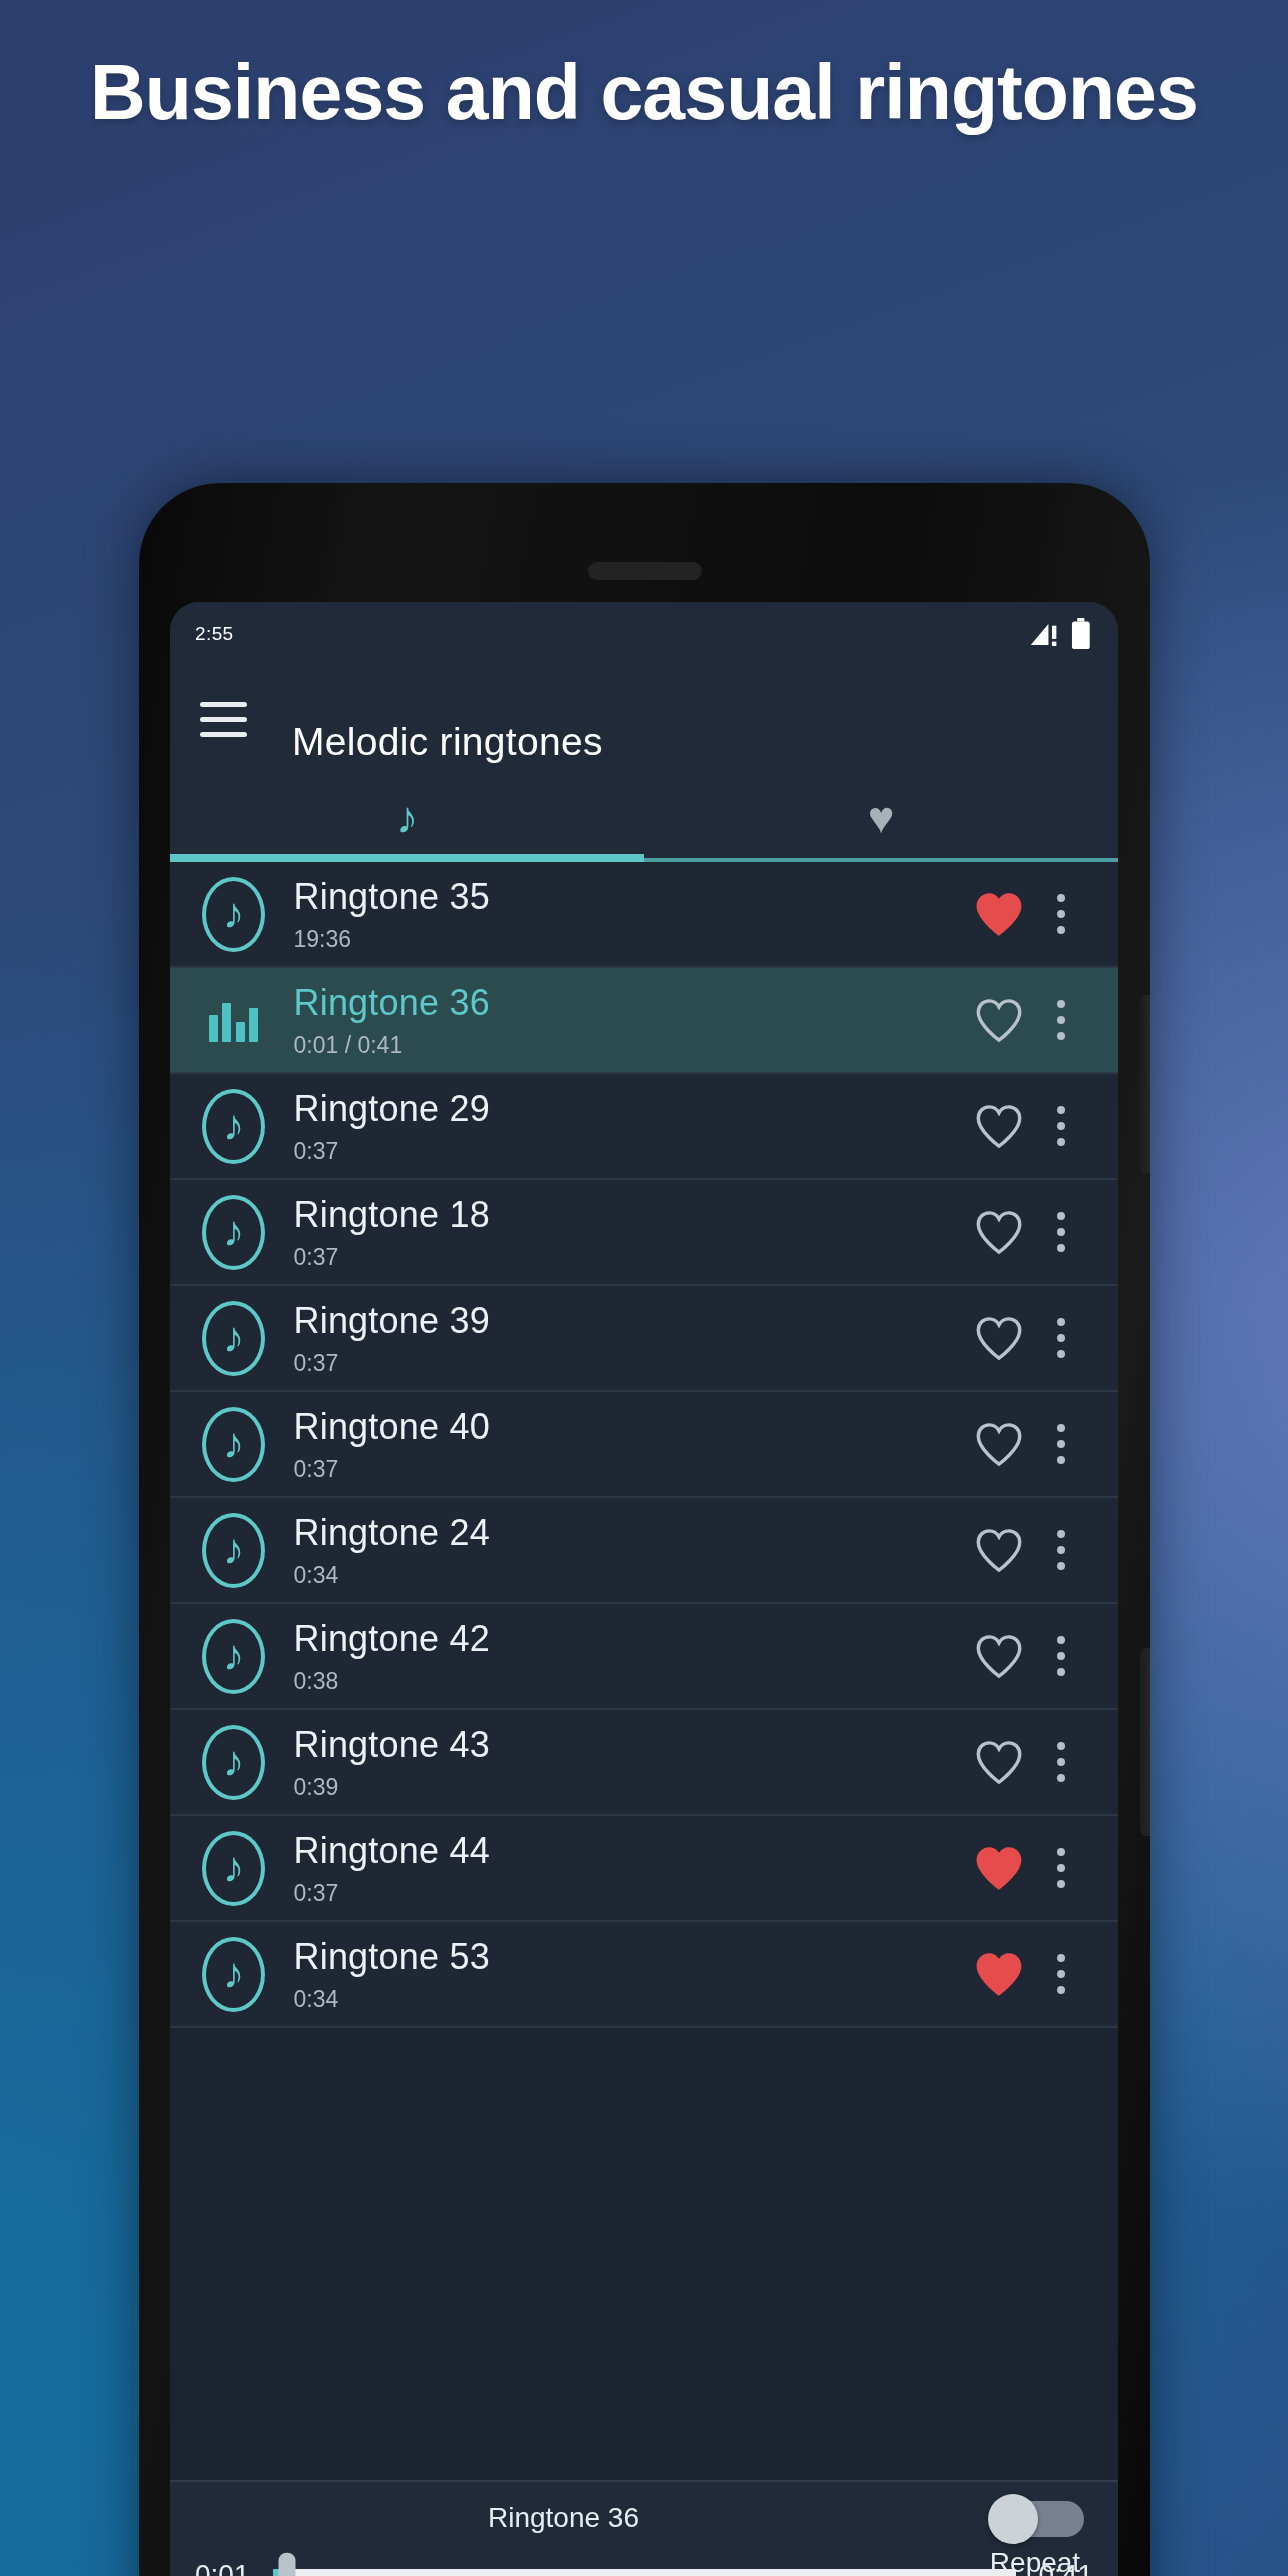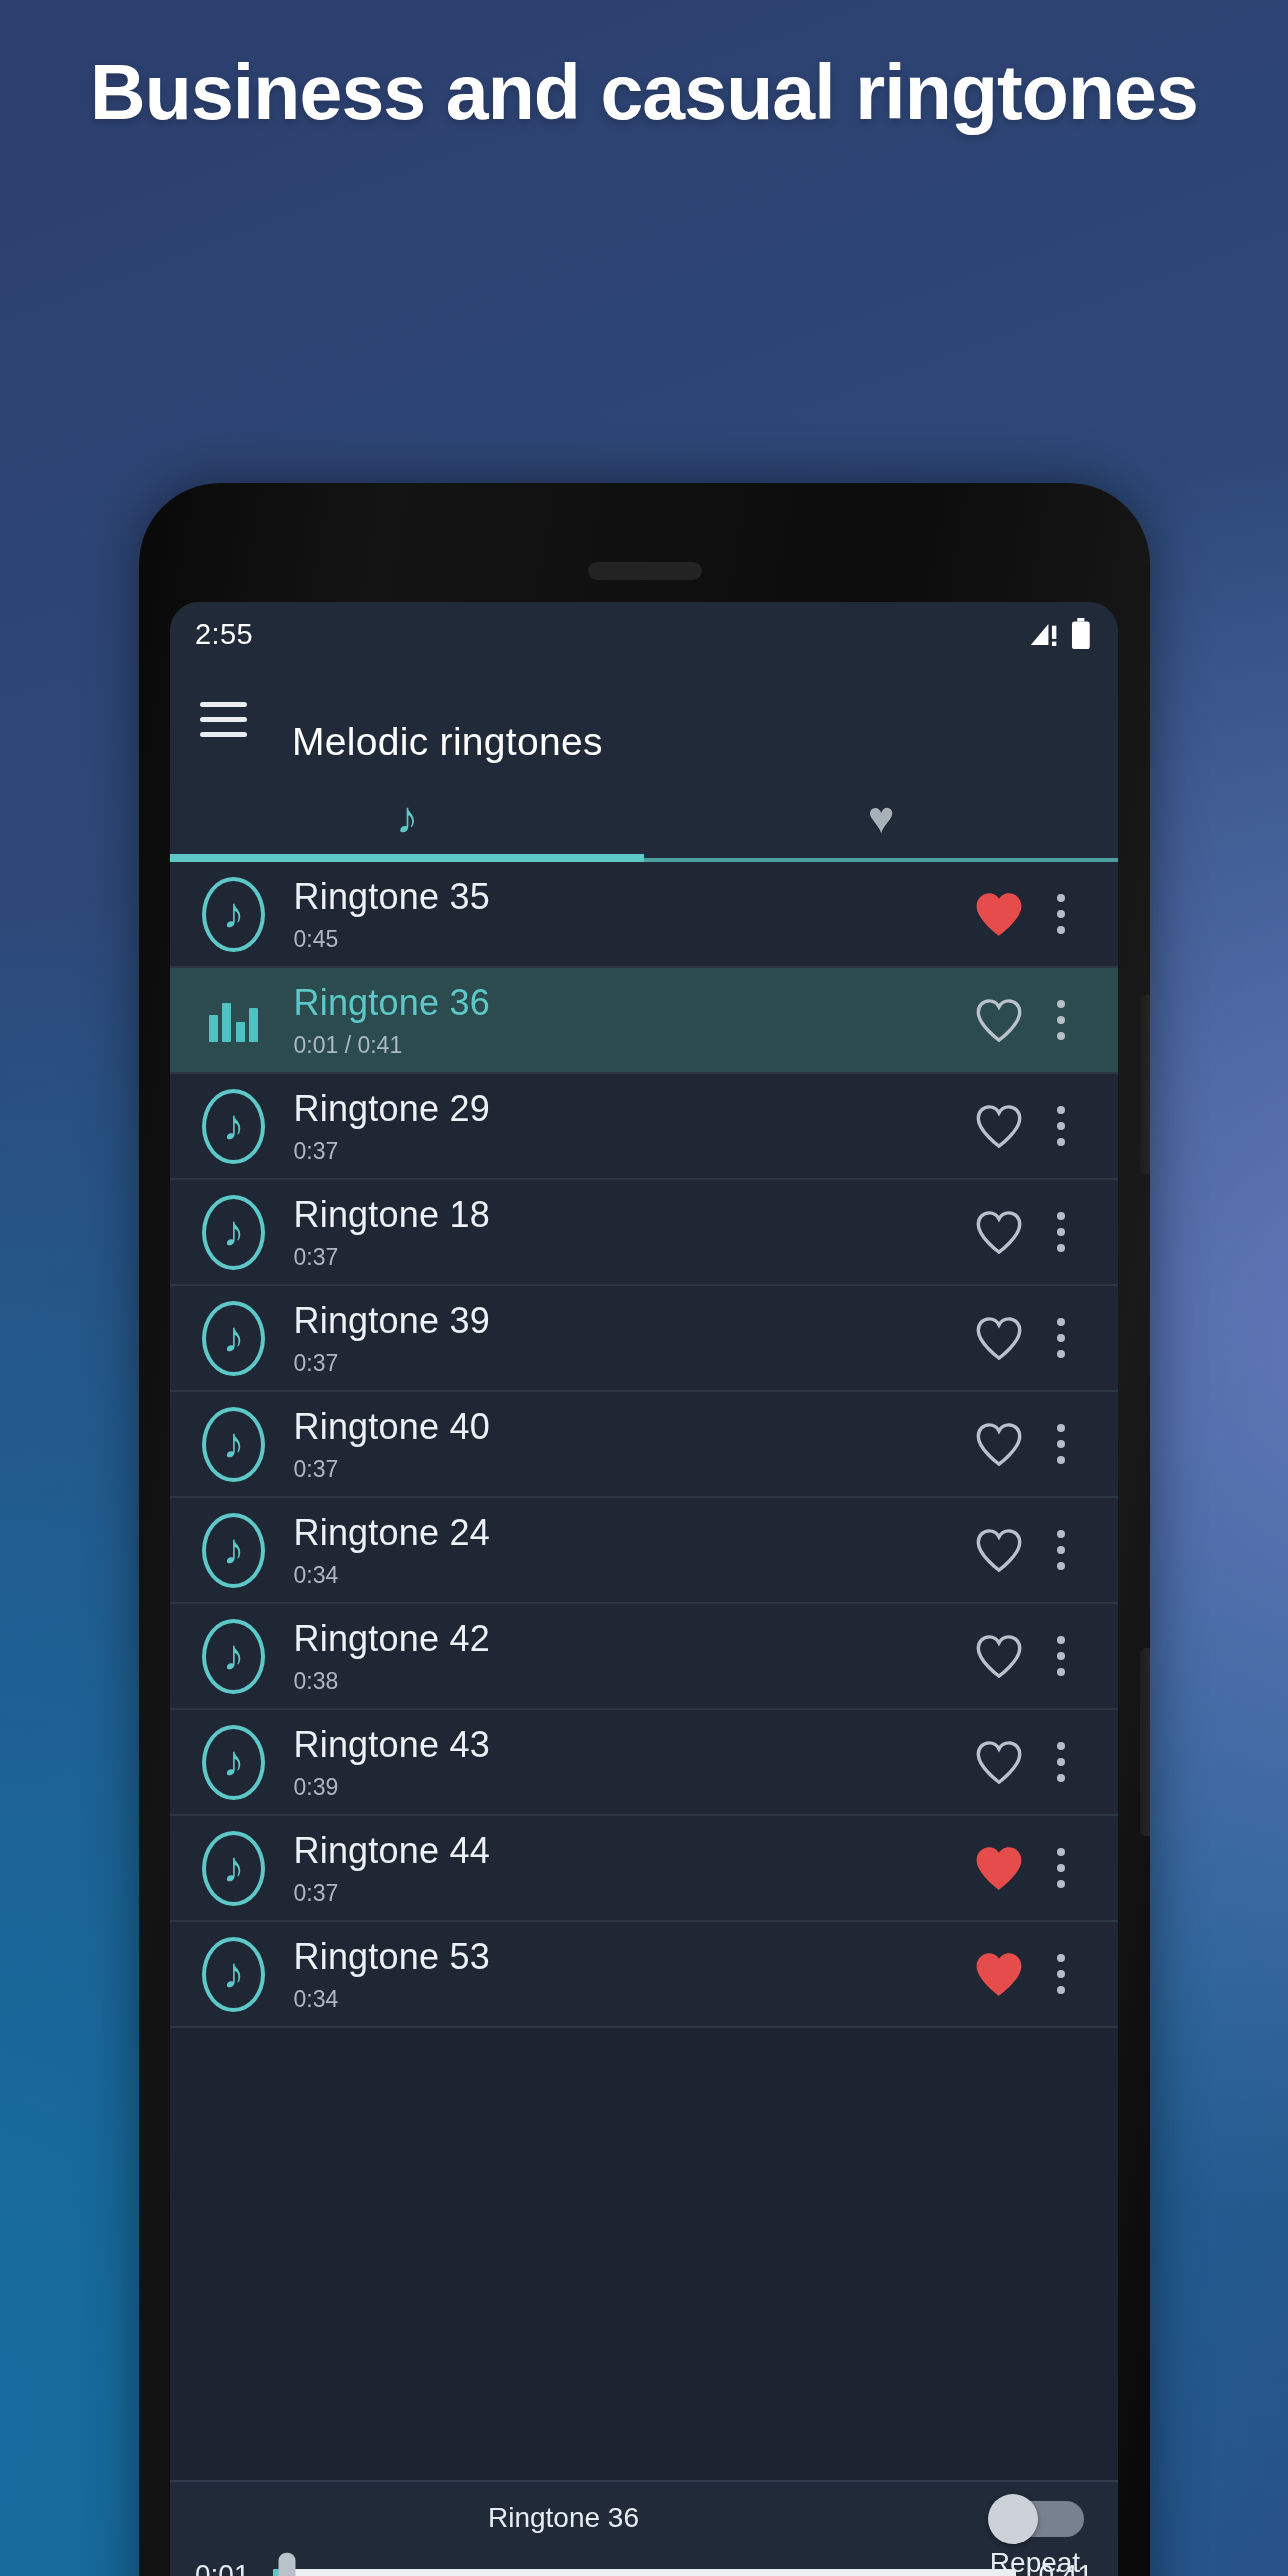--- a/index.html
+++ b/index.html
@@ -64,21 +64,21 @@
   }
 
   
   #statusbar {
     height:64px; flex:0 0 64px;
     display:flex; align-items:center; justify-content:space-between;
     padding:0 27px 0 25px;
     background:#202a38;
     color:#ffffff;
   }
-  #clock { font-size:29px; letter-spacing:0.4px; }
+  #clock { font-size:19px; letter-spacing:0.4px; }
   #status-icons { display:flex; align-items:center; gap:12.5px; }
 
   
   #appbar {
     height:107px; flex:0 0 107px;
     display:flex; align-items:center;
     padding-left:30px;
     background:#202a38;
   }
   #menu-icon { width:47px; height:36px; display:flex; flex-direction:column; justify-content:space-between; cursor:pointer; }
@@ -209,21 +209,21 @@
 
     <div id="list">
         <div class="row">
           <div class="row-icon">
             <span class="disc">
               <span class="disc-note">♪</span>
             </span>
           </div>
           <div class="row-text">
             <div class="row-title">Ringtone 35</div>
-            <div class="row-sub">0:45</div>
+            <div class="row-sub">19:36</div>
           </div>
           <div class="heart">
             <svg width="52" height="47" viewBox="0 0 24 22">
               <path d="M12 21 C12 21 1.5 13.4 1.5 7.1 C1.5 3.6 4.2 1 7.4 1 C9.6 1 11.2 2.2 12 3.6 C12.8 2.2 14.4 1 16.6 1 C19.8 1 22.5 3.6 22.5 7.1 C22.5 13.4 12 21 12 21 Z" fill="#e74c4c"></path>
             </svg>
           </div>
           <div class="kebab">
             <b></b>
             <b></b>
             <b></b>

